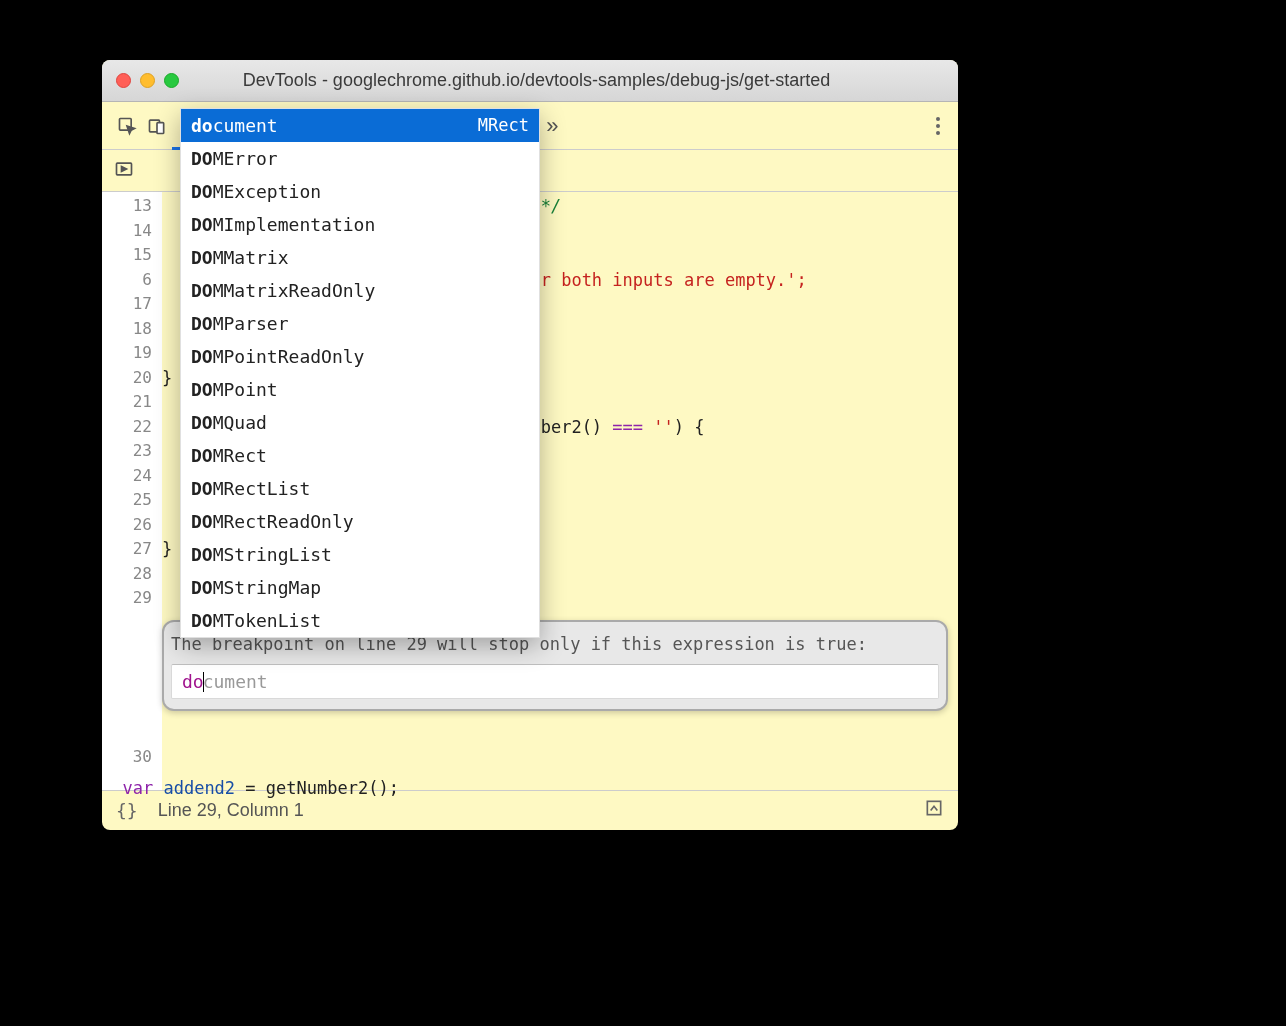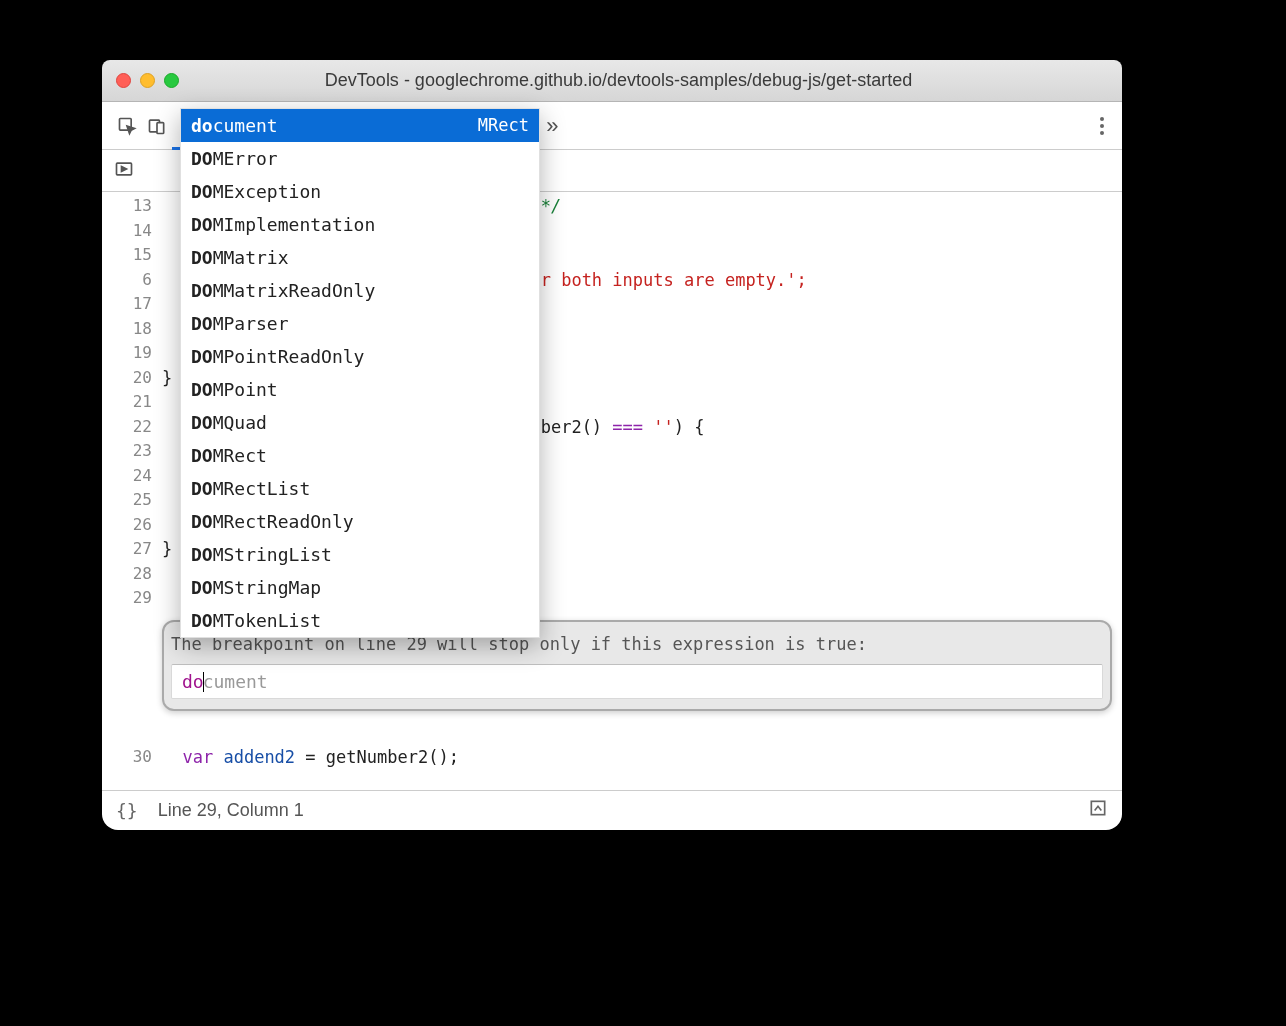--- a/index.html
+++ b/index.html
@@ -7,24 +7,24 @@
       background: #000;
       width: 1286px;
       height: 1026px;
       font-family: -apple-system, BlinkMacSystemFont, "Segoe UI", sans-serif;
       overflow: hidden;
     }
     .window {
       position: absolute;
       left: 102px;
       top: 60px;
-      width: 1020px;
+      width: 856px;
       height: 770px;
-      background: #ffffff;
-      border-radius: 16px;
+      background: #fef9c3;
+      border-radius: 8px;
       box-shadow: 0 20px 60px rgba(0,0,0,0.5);
       display: flex;
       flex-direction: column;
       overflow: visible;
     }
     .titlebar {
       height: 42px;
       background: linear-gradient(#e8e8e8, #d6d6d6);
       border-top-left-radius: 8px;
       border-top-right-radius: 8px;
@@ -150,20 +150,21 @@
     .cursor { display:inline-block; width:1px; height:20px; background:#000; vertical-align:text-bottom; margin-left:-1px; margin-right:-1px;}
     .after-bp {
       position: absolute;
       left: 0;
       right: 0;
       top: 547px;
       display: flex;
       font-family: Menlo, Consolas, monospace;
       font-size: 17px;
       line-height: 24.5px;
+      flex-direction: column;
     }
     .after-bp .gutter { padding-top: 6px; }
     .after-bp .code { padding-top: 6px; }
     .status-bar {
       height: 40px;
       border-top: 1px solid #ccc;
       display: flex;
       align-items: center;
       padding: 0 14px;
       font-size: 18px;

